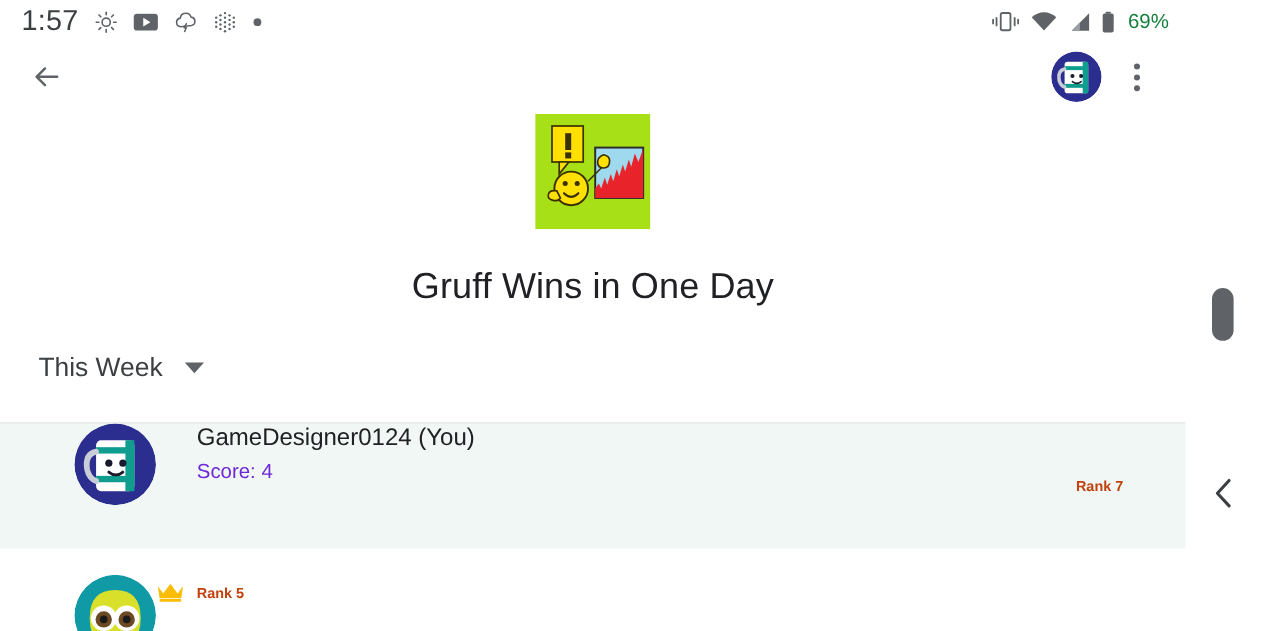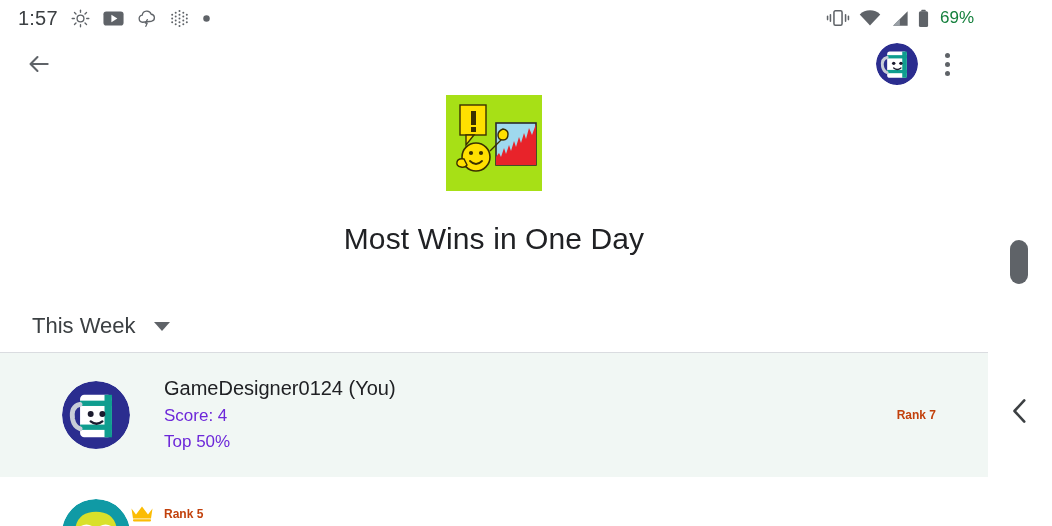--- a/index.html
+++ b/index.html
@@ -33,21 +33,21 @@
     display: flex;
     align-items: center;
     justify-content: space-between;
     padding: 0 14px 0 18px;
     box-sizing: border-box;
     color: #5f6368;
   }
   .sb-left { display: flex; align-items: center; gap: 13px; }
   .sb-right { display: flex; align-items: center; gap: 9px; }
   .sb-time {
-    font-size: 20px;
+    font-size: 24px;
     color: #3c4043;
     letter-spacing: .2px;
     font-family: "Liberation Sans", sans-serif;
   }
   .sb-battery-text {
     font-size: 17px;
     color: #15803d;
     margin-left: 2px;
   }
   .sb-ico { display: block; }
@@ -110,21 +110,20 @@
   }
 
   
   .filter-row {
     position: absolute;
     left: 32px; top: 293px;
     display: flex;
     align-items: center;
     gap: 18px;
     cursor: pointer;
-    margin-top: 20px;
   }
   .filter-label {
     font-size: 22px;
     color: #3c4043;
   }
   .caret {
     width: 0; height: 0;
     border-left: 8px solid transparent;
     border-right: 8px solid transparent;
     border-top: 9px solid #5f6368;
@@ -137,23 +136,22 @@
     width: 988px; height: 1px;
     background: #dadce0;
   }
   .list {
     position: absolute;
     left: 0; top: 353px;
     width: 988px;
   }
   .row {
     width: 988px;
-    height: 124px;
+    height: 104px;
     display: flex;
-    align-items: center;
     padding: 0 30px 0 62px;
     box-sizing: border-box;
     cursor: pointer;
   }
   .row.highlight { background: #f1f7f4; }
   .row .avatar-lg {
     width: 68px; height: 68px;
     border-radius: 50%;
     overflow: hidden;
     flex: 0 0 auto;
@@ -346,21 +344,21 @@
     <circle cx="30" cy="62" r="14" fill="#ffe000" stroke="#3a3000" stroke-width="1.6"></circle>
     <circle cx="25" cy="58" r="2.1" fill="#3a3000"></circle>
     <circle cx="35" cy="58" r="2.1" fill="#3a3000"></circle>
     <path d="M24 66 q6 6 12 0" stroke="#3a3000" stroke-width="1.8" fill="none" stroke-linecap="round"></path>
 
     <path d="M18 64 q-6 -1 -7 3 q-1 4 4 5 q4 1 6 -2 z" fill="#ffe000" stroke="#3a3000" stroke-width="1.4"></path>
     <path d="M44 56 L60 40" stroke="#3a3000" stroke-width="1.3"></path>
     <path d="M57 34 q-5 2 -5 6 q0 5 5 5 q5 0 5 -6 q0 -4 -5 -5 z" fill="#ffe000" stroke="#3a3000" stroke-width="1.4"></path>
   </svg>
 
-  <div class="page-title">Most Wins in One Day</div>
+  <div class="page-title">Gruff Wins in One Day</div>
 
   <div class="filter-row">
     <span class="filter-label">This Week</span>
     <span class="caret"></span>
   </div>
 
   <div class="divider"></div>
 
   <div class="list">
 
@@ -373,21 +371,20 @@
         <rect x="40" y="13" width="7" height="40" fill="#0f9d8f"></rect>
         <circle cx="27" cy="31" r="2.8" fill="#1a1a2e"></circle>
         <circle cx="38" cy="31" r="2.8" fill="#1a1a2e"></circle>
         <path d="M27 38 q5.5 4.5 11 0" stroke="#1a1a2e" stroke-width="2.2" fill="none" stroke-linecap="round"></path>
         <path d="M17 22 q-9 2 -7 14 q1.5 7 7 9" stroke="#c8cdd8" stroke-width="4.5" fill="none" stroke-linecap="round"></path>
       </svg>
 
       <div class="row-info">
         <div class="row-name">GameDesigner0124 (You)</div>
         <div class="row-sub">Score: 4</div>
-        <div class="row-sub">Top 50%</div>
       </div>
 
       <div class="row-rank">
         <span class="rank-text">Rank 7</span>
       </div>
     </div>
 
     <div class="row row2">
       <svg class="avatar-lg" viewBox="0 0 64 64">
         <circle cx="32" cy="32" r="32" fill="#109aa5"></circle>

